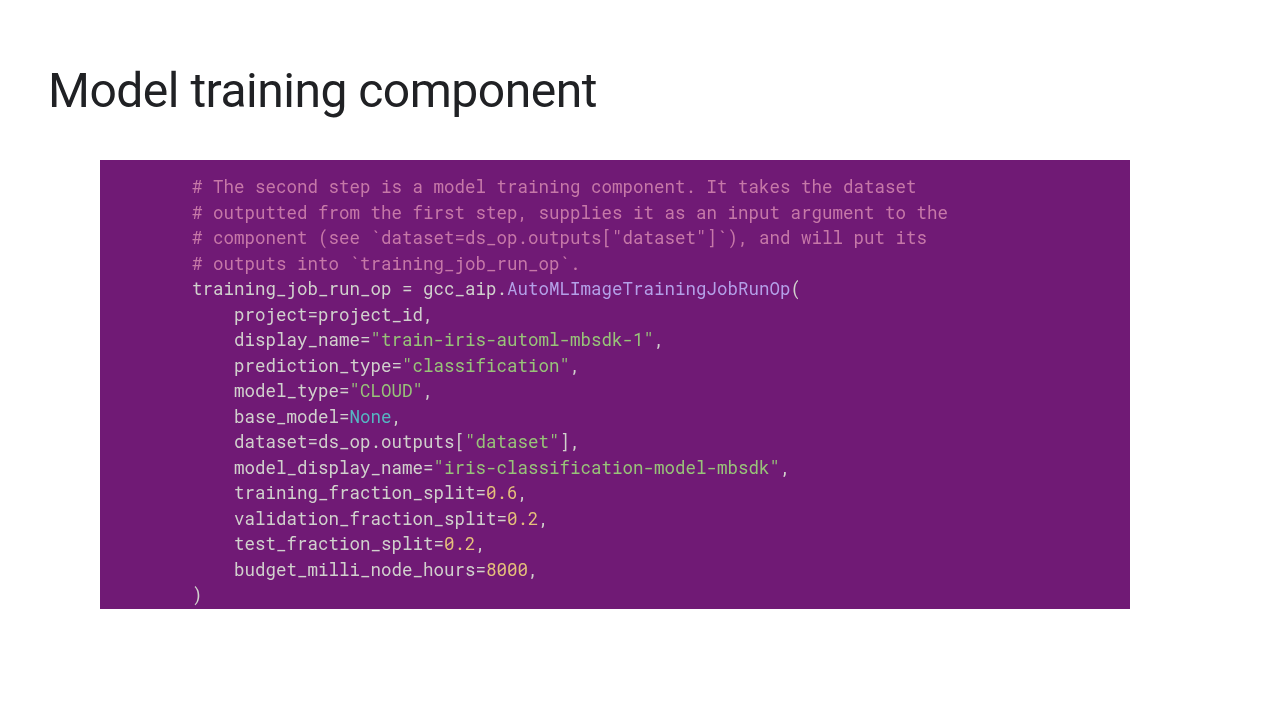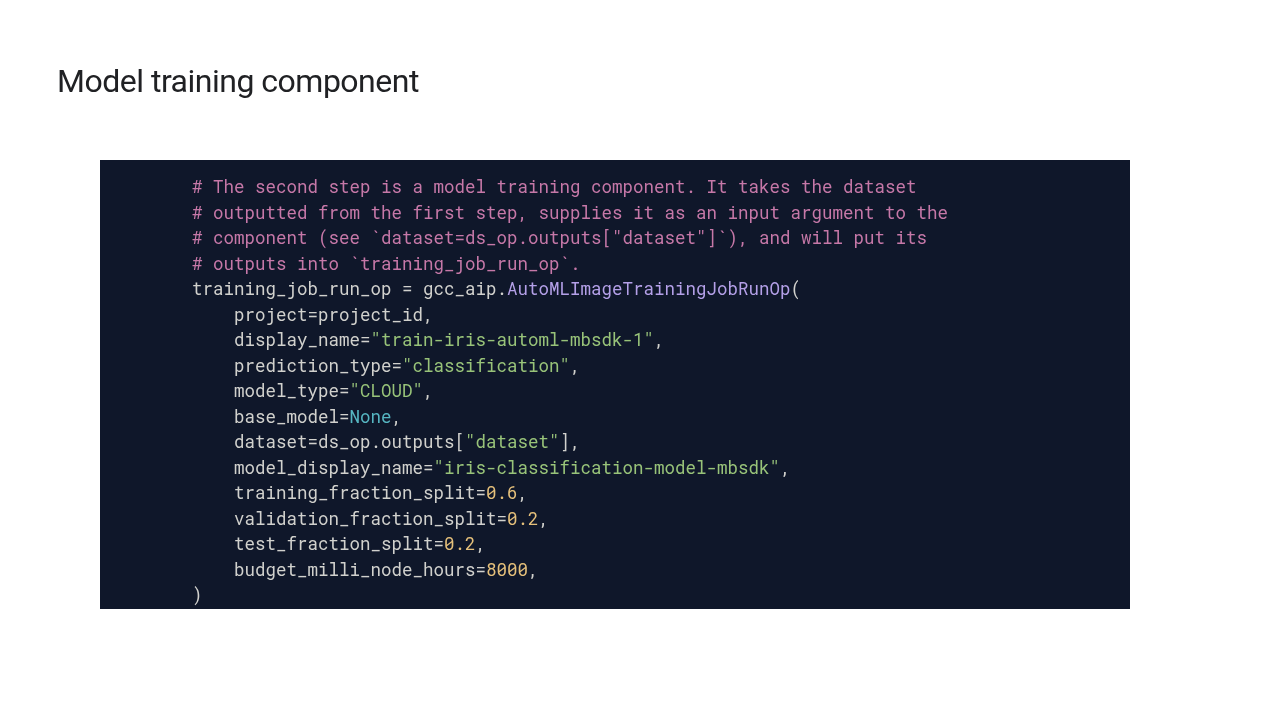--- a/index.html
+++ b/index.html
@@ -5,34 +5,34 @@
   * { margin: 0; padding: 0; box-sizing: border-box; }
   body {
     width: 1280px;
     height: 720px;
     background: #ffffff;
     font-family: -apple-system, BlinkMacSystemFont, "Segoe UI", Roboto, sans-serif;
     overflow: hidden;
   }
   .page-title {
     position: absolute;
-    left: 57px;
+    left: 48px;
     top: 62px;
-    font-size: 32px;
+    font-size: 48px;
     font-weight: 400;
     color: #202124;
     letter-spacing: -0.5px;
   }
   .code-block {
     position: absolute;
     left: 100px;
     top: 160px;
     width: 1030px;
     height: 449px;
-    background: #0f172a;
+    background: #701a75;
     padding: 14px 24px 30px 92px;
     font-family: "Roboto Mono", "Courier New", monospace;
     font-size: 17.5px;
     line-height: 25.5px;
     color: #d1d1cd;
     white-space: pre;
     overflow: hidden;
   }
   .cm { color: #c678a8; }   
   .fn { color: #b4a0e8; }   

